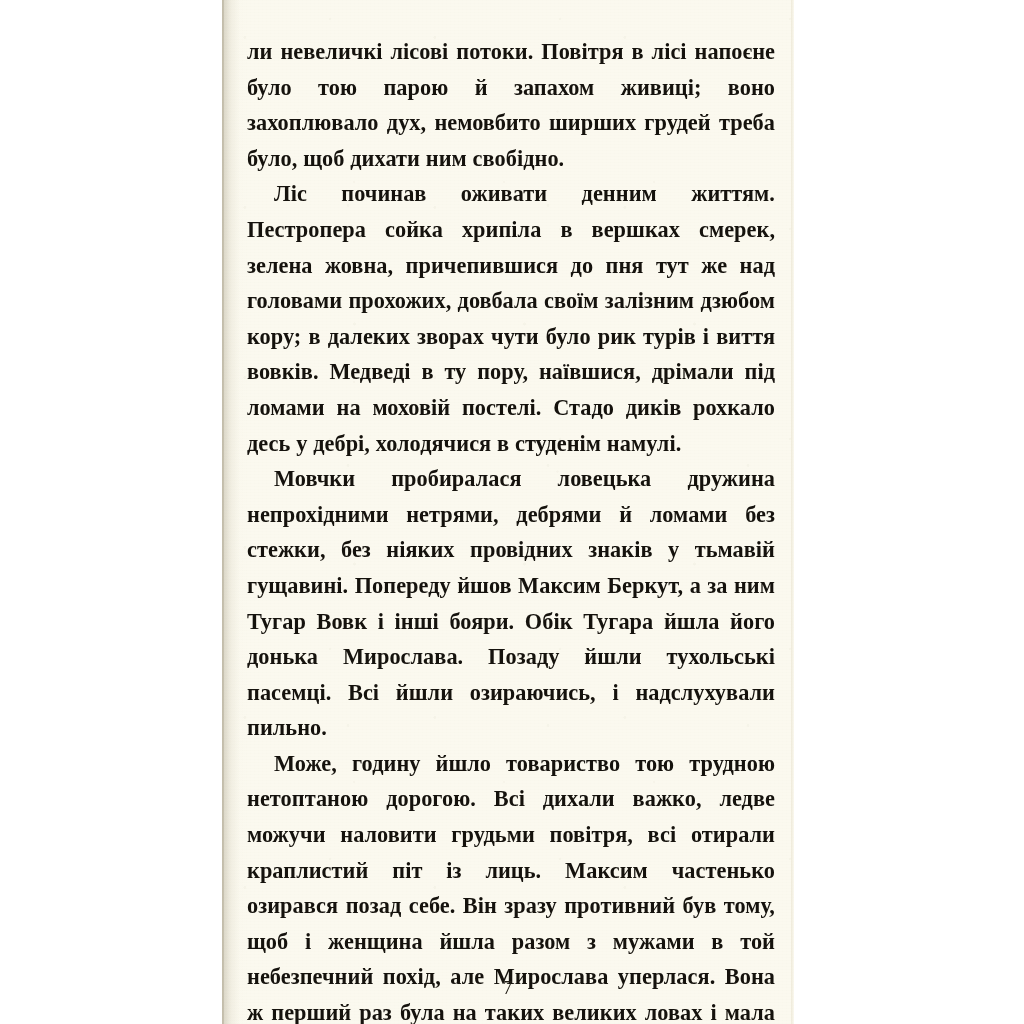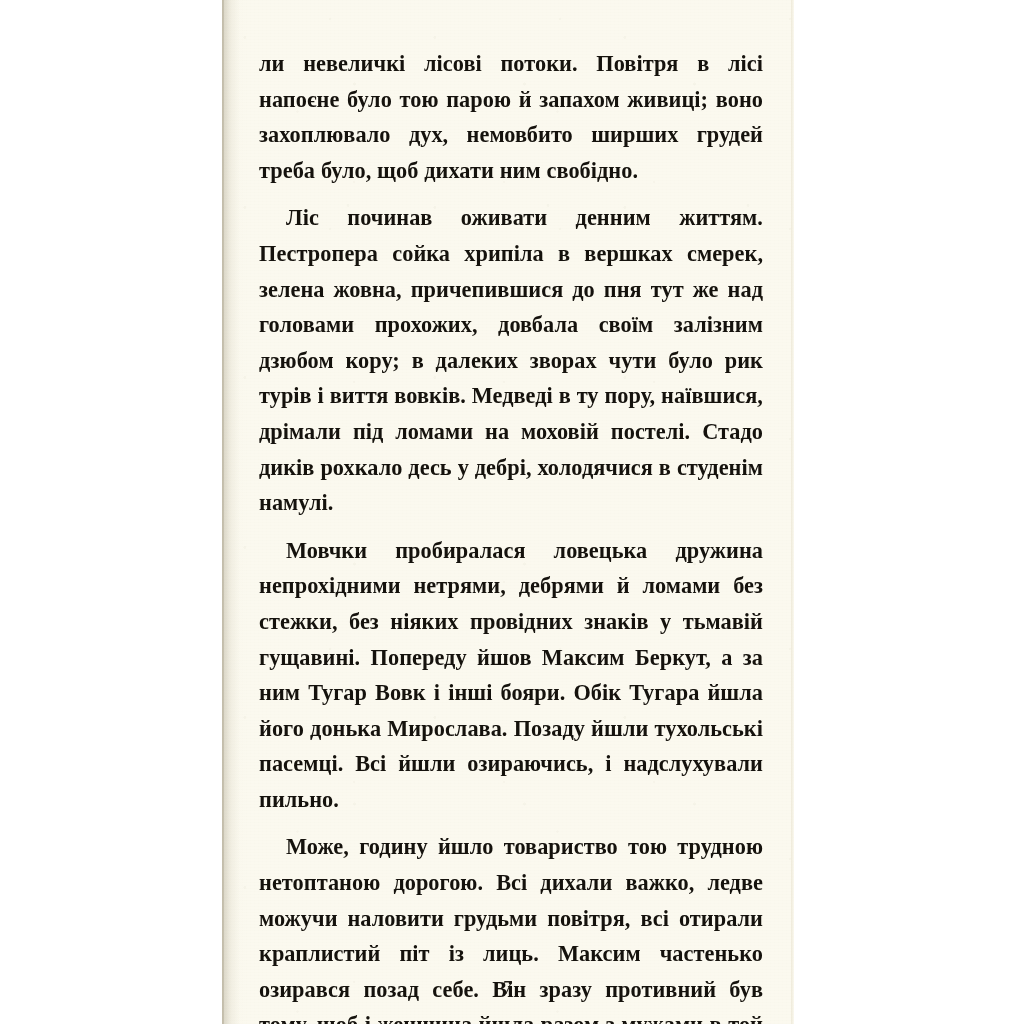--- a/index.html
+++ b/index.html
@@ -75,21 +75,21 @@
     text-align-last: left;
     color: #15120d;
     font-size: 22.3px;
     line-height: 35.6px;
     font-weight: 700;
     letter-spacing: 0.05px;
     word-spacing: 0.2px;
     -webkit-font-smoothing: antialiased;
   }
   .text-block p {
-    margin: 12px;
+    margin: 0;
     text-indent: 0;
   }
   .text-block p.indent {
     text-indent: 27px;
   }
 
   
   .folio {
     position: absolute;
     left: 222px;

